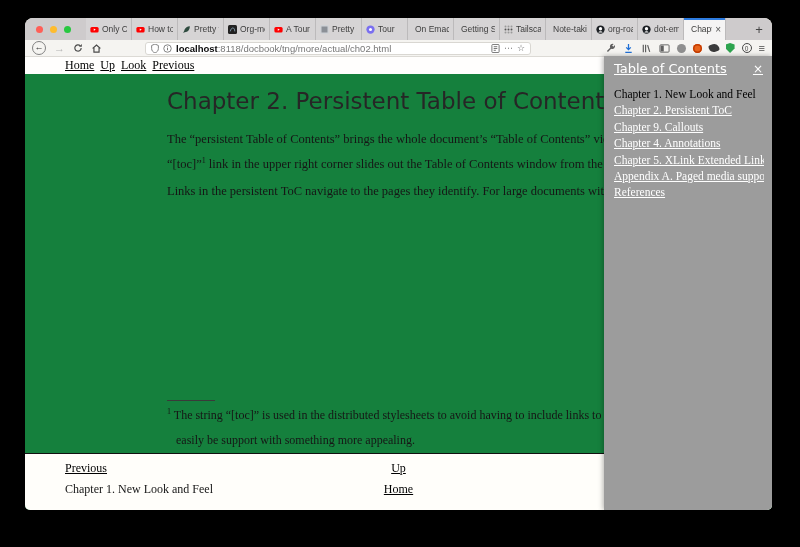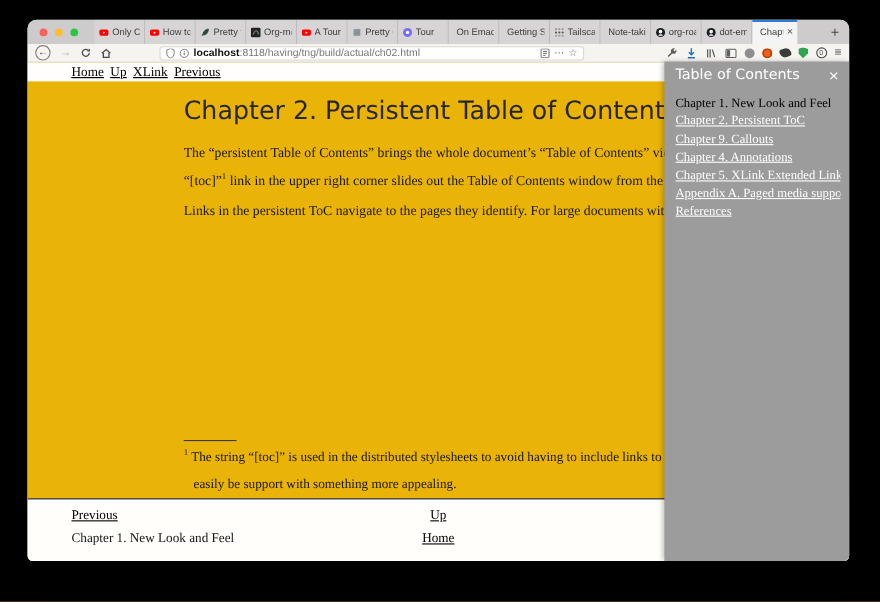--- a/index.html
+++ b/index.html
@@ -40,43 +40,43 @@
   .right-icons .glyph{font-size:11px;color:#4a4a4a;line-height:1;}
   .circle-ic{width:9px;height:9px;border-radius:50%;}
   .ghost-ic{background:#8f8f8f;}
   .orange-ic{background:#e8641b;box-shadow:inset 0 0 0 1.5px #c43c00;}
   .brush-ic{width:10px;height:8px;background:#3a3a3a;border-radius:2px 5px 2px 5px;transform:rotate(-20deg);}
   .shield-ic{width:9px;height:10px;background:#2da44e;
              clip-path:polygon(50% 0,100% 15%,100% 55%,50% 100%,0 55%,0 15%);}
   .zero-ic{width:10px;height:10px;border:1.2px solid #4a4a4a;border-radius:50%;
            font-size:6.5px;line-height:9px;text-align:center;color:#4a4a4a;box-sizing:border-box;}
   
-  .page{position:absolute;left:0;top:39px;right:0;bottom:0;background:#eab308;
-        font-family:"Liberation Serif",serif;color:#161616;text-decoration:underline;}
+  .page{position:absolute;left:0;top:39px;right:0;bottom:0;background:#15803d;
+        font-family:"Liberation Serif",serif;color:#161616;}
   .page-head{height:17px;background:#fffefd;display:flex;align-items:center;gap:6px;
              padding-left:40px;font-size:12px;}
   .link{text-decoration:underline;color:#000;}
   .page-title{position:absolute;left:142px;top:31px;white-space:nowrap;
               font-family:"DejaVu Sans","Liberation Sans",sans-serif;font-size:23px;color:#262626;}
   .para{position:absolute;left:142px;font-size:12.5px;line-height:25px;white-space:nowrap;}
   #para1{top:70px;} #para2{top:122px;}
   sup{font-size:8px;vertical-align:super;line-height:0;}
   .fn-rule{position:absolute;left:142px;top:343px;width:48px;border-top:1px solid #3a3a3a;}
   .fn{position:absolute;left:142px;top:346px;font-size:12px;line-height:25px;white-space:nowrap;}
   .fn .cont{margin-left:9px;}
   .page-foot{position:absolute;left:0;right:0;top:396px;bottom:0;background:#fffefa;
              border-top:1px solid #111;font-size:12px;}
   .fr{position:absolute;left:40px;white-space:nowrap;}
   .fc{position:absolute;left:0;right:0;text-align:center;white-space:nowrap;}
   .row1{top:7px;} .row2{top:28px;}
   
   .toc-panel{position:absolute;top:38px;right:0;bottom:0;width:168px;background:#9c9c9c;
              z-index:6;box-shadow:-1px 0 5px rgba(0,0,0,.30);color:#fff;}
   .toc-head{display:flex;align-items:center;padding:5px 9px 3px 10px;
-            font-family:"DejaVu Sans","Liberation Sans",sans-serif;font-size:13px;}
+            font-family:"DejaVu Sans","Liberation Sans",sans-serif;font-size:13px;text-decoration:underline;}
   .toc-close{margin-left:auto;font-size:12px;cursor:default;}
   .toc-list{list-style:none;margin:7px 0 0;padding:0 8px 0 10px;
             font-family:"Liberation Serif",serif;font-size:11.5px;}
   .toc-list li{line-height:16.4px;white-space:nowrap;overflow:hidden;text-decoration:underline;}
 </style>
 </head>
 <body>
 
 <div class="window">
 
@@ -228,21 +228,21 @@
         </svg>
     </span>
     <div class="urlbar">
       <svg width="8" height="9" viewBox="0 0 10 12">
           <path d="M5 0 9.5 2v4c0 3-2 5-4.5 6C2.5 11 .5 9 .5 6V2z" fill="none" stroke="#777" stroke-width="1.2"></path>
         </svg>
       <svg width="9" height="9" viewBox="0 0 12 12">
           <circle cx="6" cy="6" r="5" fill="none" stroke="#777" stroke-width="1.2"></circle>
           <path d="M6 5v3.4M6 3.2v1" stroke="#777" stroke-width="1.3"></path>
         </svg>
-      <span class="url-text"><span class="url-host">localhost</span><span>:8118/having/tng/build/actual/ch02.html</span></span>
+      <span class="url-text"><span class="url-host">localhost</span><span>:8118/docbook/tng/more/actual/ch02.html</span></span>
       <svg width="9" height="9" viewBox="0 0 10 10">
           <rect x="1" y="0.5" width="8" height="9" rx="1" fill="none" stroke="#6a6a6a"></rect>
           <path d="M3 3h4M3 5h4M3 7h2.4" stroke="#6a6a6a"></path>
         </svg>
       <span class="trail">⋯</span>
       <span class="trail">☆</span>
     </div>
     <div class="right-icons">
       <svg width="11" height="11" viewBox="0 0 12 12">
           <path d="M10.7 2.3a3 3 0 0 1-4 3.9L3.2 9.7 2.1 8.6l3.5-3.5a3 3 0 0 1 3.9-4L7.8 2.8l1.3 1.3z" fill="#5f5f5f"></path>
@@ -264,21 +264,21 @@
       <span class="shield-ic"></span>
       <span class="zero-ic">0</span>
       <span class="glyph">≡</span>
     </div>
   </div>
 
   <div class="page">
     <div class="page-head">
       <span class="link">Home</span>
       <span class="link">Up</span>
-      <span class="link">XLink</span>
+      <span class="link">Look</span>
       <span class="link">Previous</span>
     </div>
 
     <div class="page-title">Chapter 2. Persistent Table of Contents</div>
 
     <div class="para" id="para1">
       <div>The “persistent Table of Contents” brings the whole document’s “Table of Contents” view to every page. Clicking on the</div>
       <div><span>“[toc]”</span><sup>1</sup><span> link in the upper right corner slides out the Table of Contents window from the right hand edge of the screen.</span></div>
     </div>
 

